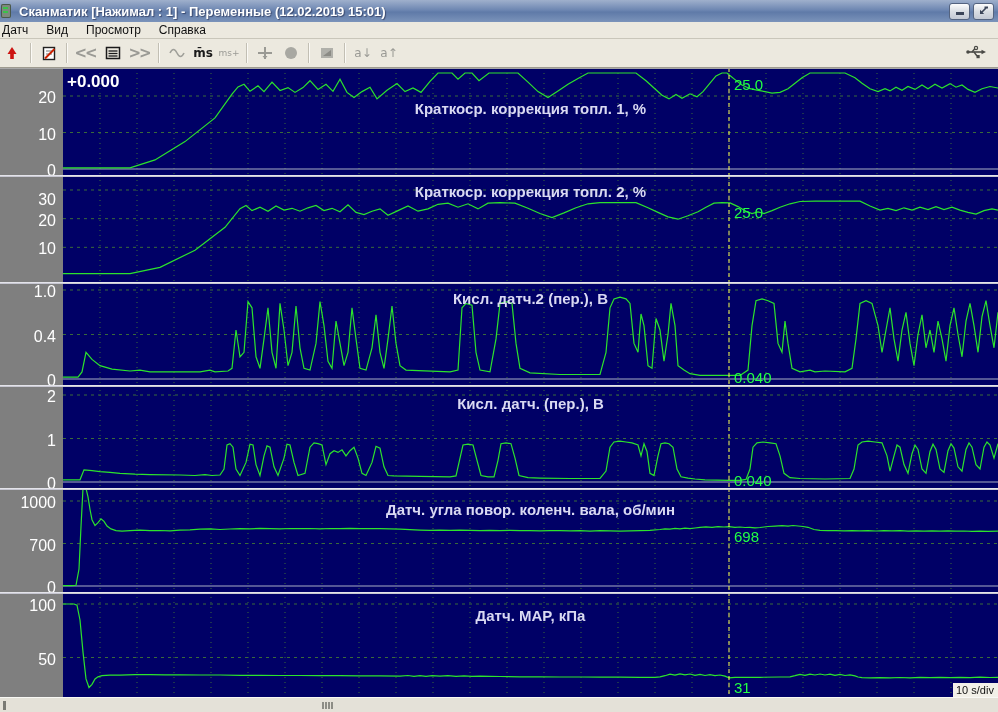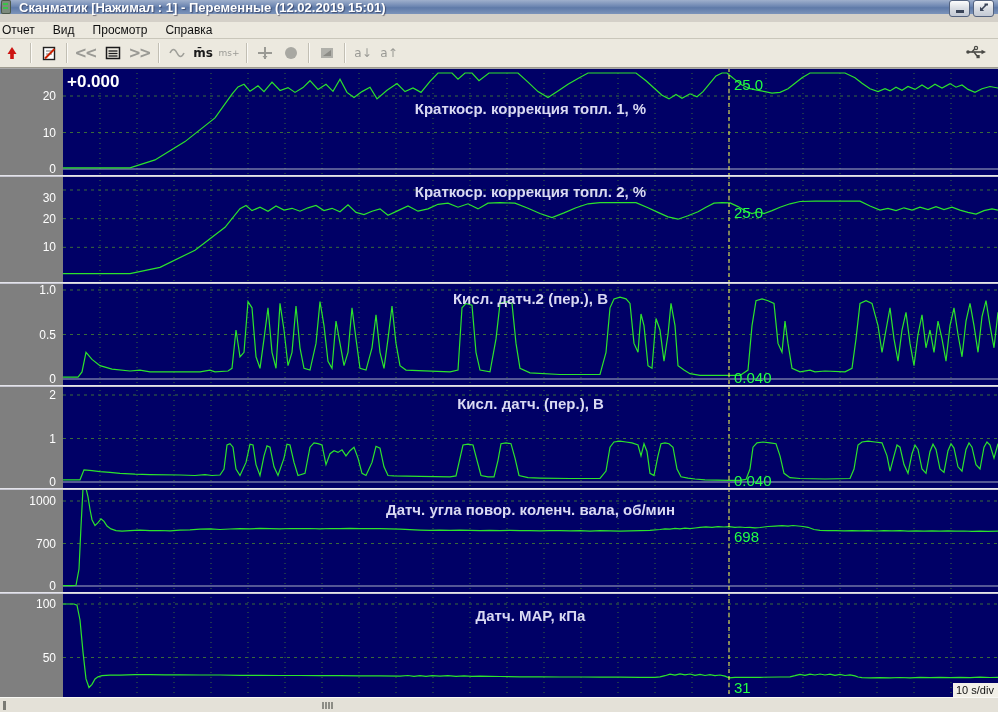--- a/index.html
+++ b/index.html
@@ -1,22 +1,22 @@
 <!DOCTYPE html>
 <html><head>
 <meta charset="utf-8">
 <style>
   html,body{margin:0;padding:0;background:#d4d0c8;}
   .window{position:relative;width:998px;height:712px;overflow:hidden;
           font-family:"Liberation Sans",sans-serif;background:#d4d0c8;}
 
   
-  .titlebar{position:absolute;left:0;top:0;width:998px;height:14px;
+  .titlebar{position:absolute;left:0;top:0;width:998px;height:22px;
     background:linear-gradient(#9fb0cc,#6e87b2 45%,#5f7aa8 55%,#7b93ba);
-    display:flex;align-items:flex-start;color:#fff;}
+    display:flex;align-items:center;color:#fff;}
   .app-icon{width:10px;height:14px;margin-left:1px;background:#7d8a7d;
     border-radius:2px;box-shadow:inset 0 0 0 1px #4a584a;position:relative;}
   .app-icon::after{content:"";position:absolute;left:2px;top:3px;width:5px;height:2px;
     background:#39c24a;box-shadow:0 4px 0 #39c24a;}
   .title-text{margin-left:8px;font-size:13px;font-weight:bold;
     text-shadow:1px 1px 1px rgba(0,0,30,.45);white-space:nowrap;}
   .tb-buttons{margin-left:auto;margin-right:4px;display:flex;gap:3px;}
   .tb-btn{width:19px;height:15px;border:1px solid #54637f;border-radius:3px;
     background:linear-gradient(#fdfdfd,#d9dde3 50%,#c3c9d4);display:flex;
     align-items:center;justify-content:center;cursor:default;}
@@ -42,21 +42,21 @@
   .ms-label{font-size:12px;font-weight:bold;}
   .msplus{display:flex;flex-direction:row;align-items:center;font-size:9px;line-height:8px;}
   .gray-dot{width:12px;height:12px;border-radius:50%;background:#a8a8a2;}
   .aud{font-size:12px;}
   .usb-wrap{margin-left:auto;margin-right:10px;}
 
   
   .charts{position:absolute;left:0;top:68px;width:998px;height:629px;background:#000066;}
   .panel{position:relative;display:flex;}
   .gutter{position:relative;width:63px;background:#7f7f7f;flex:none;}
-  .ytick{position:absolute;right:7px;font-size:12px;color:#ffffff;white-space:nowrap;}
+  .ytick{position:absolute;right:7px;font-size:16px;color:#ffffff;white-space:nowrap;}
   .plot{position:relative;width:935px;background:#000066;}
   .sep{position:absolute;left:0;top:0;width:998px;height:2px;
     background:linear-gradient(#f2f2f6,#b9b9c6);z-index:5;}
   .panel svg{display:block;}
   .topline{position:absolute;left:0;top:0;width:998px;height:1px;background:#a8a8a8;z-index:6;}
 
   
   .bottombar{position:absolute;left:0;top:697px;width:998px;height:15px;
     background:#e4e1d8;border-top:1px solid #f8f8f4;}
   .bb-left-thumb{position:absolute;left:3px;top:3px;width:3px;height:9px;background:#7a7a74;}
@@ -79,21 +79,21 @@
         <svg width="11" height="11">
           <line x1="8" y1="2" x2="3.5" y2="6.5" stroke="#3a4458" stroke-width="1.6"></line>
           <polygon points="2,8 2,3.8 6.2,8" fill="#3a4458"></polygon>
           <rect x="6.5" y="0.5" width="3.5" height="2" fill="#3a4458"></rect>
         </svg>
       </div>
     </div>
   </div>
 
   <div class="menubar">
-    <span class="menu-item">Отчет</span>
+    <span class="menu-item">Датч</span>
     <span class="menu-item">Вид</span>
     <span class="menu-item">Просмотр</span>
     <span class="menu-item">Справка</span>
   </div>
 
   <div class="toolbar">
     <div class="tool-btn">
       <svg width="16" height="16">
         <polygon points="7,2 2.5,9 11.5,9" fill="#cc1411"></polygon>
         <rect x="5.2" y="8" width="3.6" height="6" fill="#cc1411"></rect>
@@ -251,21 +251,21 @@
             <line x1="666" y1="0" x2="666" y2="107" stroke="#ffff55" stroke-width="1" stroke-dasharray="4 3"></line>
             <text x="671" y="42.6048" fill="#22ff44" font-size="15" font-family="Liberation Sans, sans-serif">25.0</text>
             <text x="467.5" y="22" fill="#d9d9f2" font-size="15" font-weight="bold" text-anchor="middle" font-family="Liberation Sans, sans-serif">Краткоср. коррекция топл. 2, %</text>
           </svg>
         </div>
       </div>
       <div class="panel" style="height: 103px;">
         <div class="sep"></div>
         <div class="gutter">
           <div class="ytick" style="top: 90px;">0</div>
-          <div class="ytick" style="top: 45.5px;">0.5</div>
+          <div class="ytick" style="top: 45.5px;">0.4</div>
           <div class="ytick" style="top: 1px; margin-left: 24px;">1.0</div>
         </div>
         <div class="plot">
           <svg width="935" height="103" viewBox="0 0 935 103">
             <line x1="37" y1="0" x2="37" y2="103" stroke="#3a6a3a" stroke-width="1" stroke-dasharray="1 4"></line>
             <line x1="74" y1="0" x2="74" y2="103" stroke="#3a6a3a" stroke-width="1" stroke-dasharray="1 4"></line>
             <line x1="111" y1="0" x2="111" y2="103" stroke="#3a6a3a" stroke-width="1" stroke-dasharray="1 4"></line>
             <line x1="148" y1="0" x2="148" y2="103" stroke="#3a6a3a" stroke-width="1" stroke-dasharray="1 4"></line>
             <line x1="185" y1="0" x2="185" y2="103" stroke="#3a6a3a" stroke-width="1" stroke-dasharray="1 4"></line>
             <line x1="222" y1="0" x2="222" y2="103" stroke="#3a6a3a" stroke-width="1" stroke-dasharray="1 4"></line>

